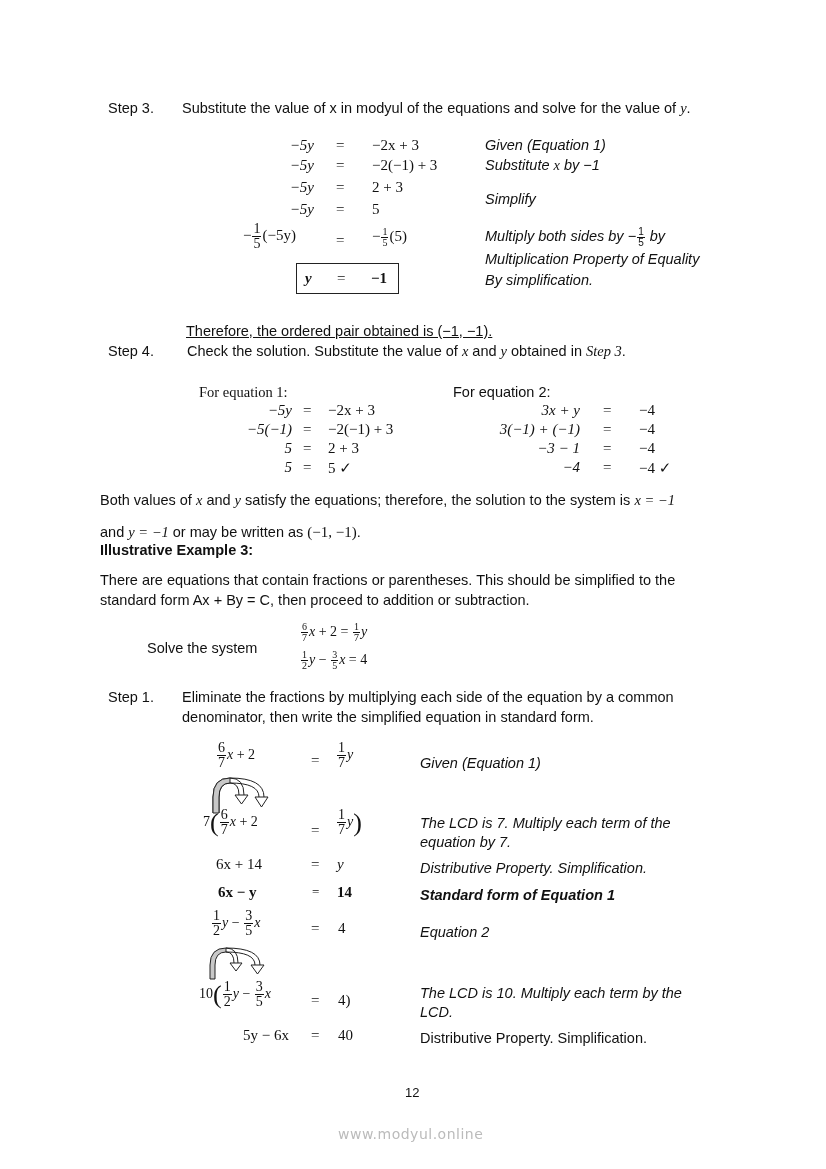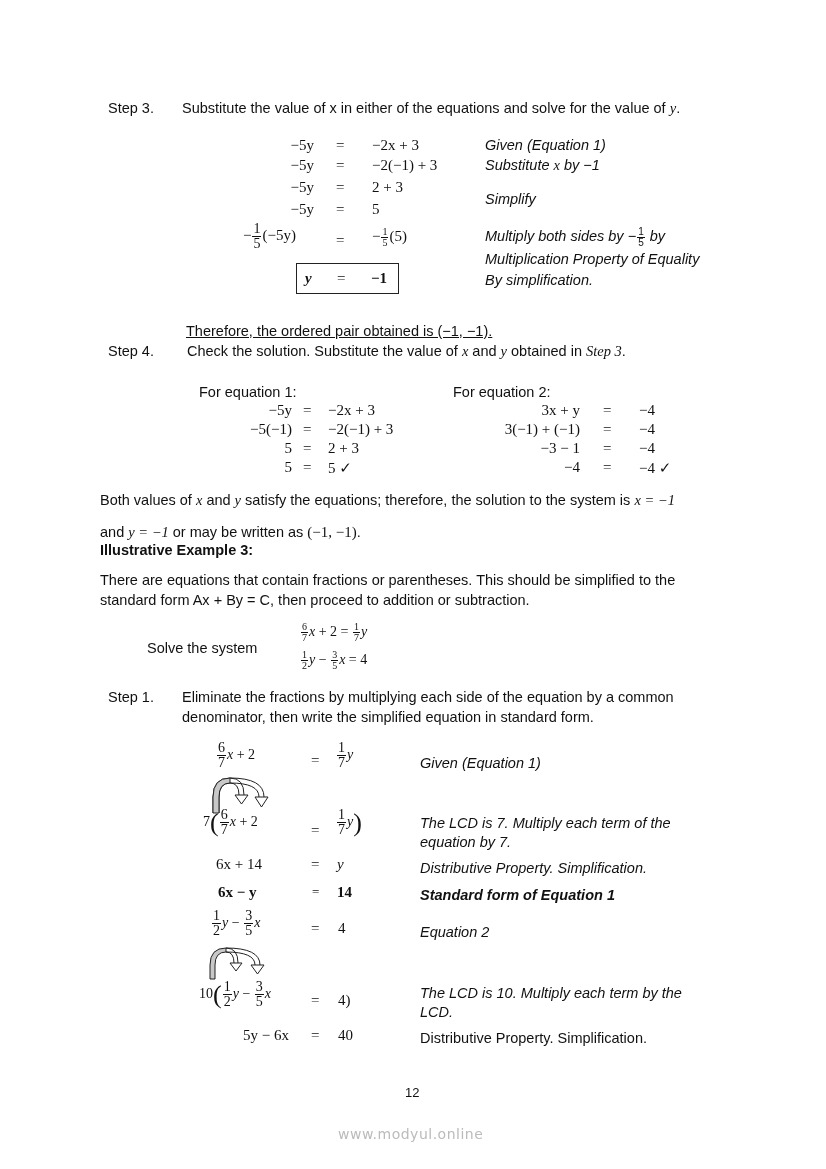--- a/index.html
+++ b/index.html
@@ -10,33 +10,33 @@
   .it { font-style:italic; }
   .abs { position:absolute; white-space:nowrap; }
   .ital-note { font-family:"Liberation Sans", sans-serif; font-style:italic; font-size:14.5px; }
   .bold { font-weight:bold; }
   .mv { font-family:"Liberation Serif", serif; font-style:italic; }
   .frac { display:inline-block; vertical-align:middle; text-align:center; line-height:1; margin:0 1px; }
   .frac > span { display:block; padding:0 1px; }
   .frac .num { border-bottom:1px solid #111; }
   .frac.small { font-size:10px; }
   .frac.mid { font-size:14px; }
-  .rt { text-align:right; }
+  .rt { text-align:right;font-style:italic; }
   .box { position:absolute; border:1.5px solid #222; }
   .watermark { color:#bbbbbb; font-family:"DejaVu Sans", sans-serif; font-size:14px; letter-spacing:0.5px; }
   .bigparen { font-size:26px; vertical-align:middle; line-height:1; }
 </style>
 </head>
 <body>
 
 <div class="page">
 
   <div class="abs sans" style="left:108px; top:100px;">Step 3.</div>
   <div class="abs sans" style="left:182px; top:100px;">
-    <span>Substitute the value of x in either of the equations and solve for the value of </span><span class="mv">y</span><span>.</span>
+    <span>Substitute the value of x in modyul of the equations and solve for the value of </span><span class="mv">y</span><span>.</span>
   </div>
 
   <div>
 
     <div class="abs serif rt" style="left:250px; width:64px; top:137px;">−5y</div>
     <div class="abs serif" style="left:336px; top:137px;">=</div>
     <div class="abs serif" style="left:372px; top:137px;">−2x + 3</div>
     <div class="abs ital-note" style="left:485px; top:137px;">Given (Equation 1)</div>
 
     <div class="abs serif rt" style="left:250px; width:64px; top:157px;">−5y</div>
@@ -75,21 +75,21 @@
   </div>
 
   <div class="abs sans" style="left:186px; top:323px;text-decoration:underline;">Therefore, the ordered pair obtained is (−1, −1).</div>
 
   <div class="abs sans" style="left:108px; top:343px;"><span>Step 4.</span></div>
   <div class="abs sans" style="left:187px; top:343px;">
     <span>Check the solution. Substitute the value of </span><span class="mv">x</span><span> and </span><span class="mv">y</span><span> obtained in </span><span class="mv">Step 3</span><span>.</span>
   </div>
 
   <div>
-    <div class="abs sans" style="left:199px; top:384px;">For equation 1:</div>
+    <div class="abs sans" style="left:199px; top:384px;font-family:Liberation Serif, serif;">For equation 1:</div>
     <div class="abs serif rt" style="left:220px; width:72px; top:402px;">−5y</div>
     <div class="abs serif" style="left:303px; top:402px;">=</div>
     <div class="abs serif" style="left:328px; top:402px;">−2x + 3</div>
 
     <div class="abs serif rt" style="left:220px; width:72px; top:421px;">−5(−1)</div>
     <div class="abs serif" style="left:303px; top:421px;">=</div>
     <div class="abs serif" style="left:328px; top:421px;">−2(−1) + 3</div>
 
     <div class="abs serif rt" style="left:220px; width:72px; top:440px;">5</div>
     <div class="abs serif" style="left:303px; top:440px;">=</div>

